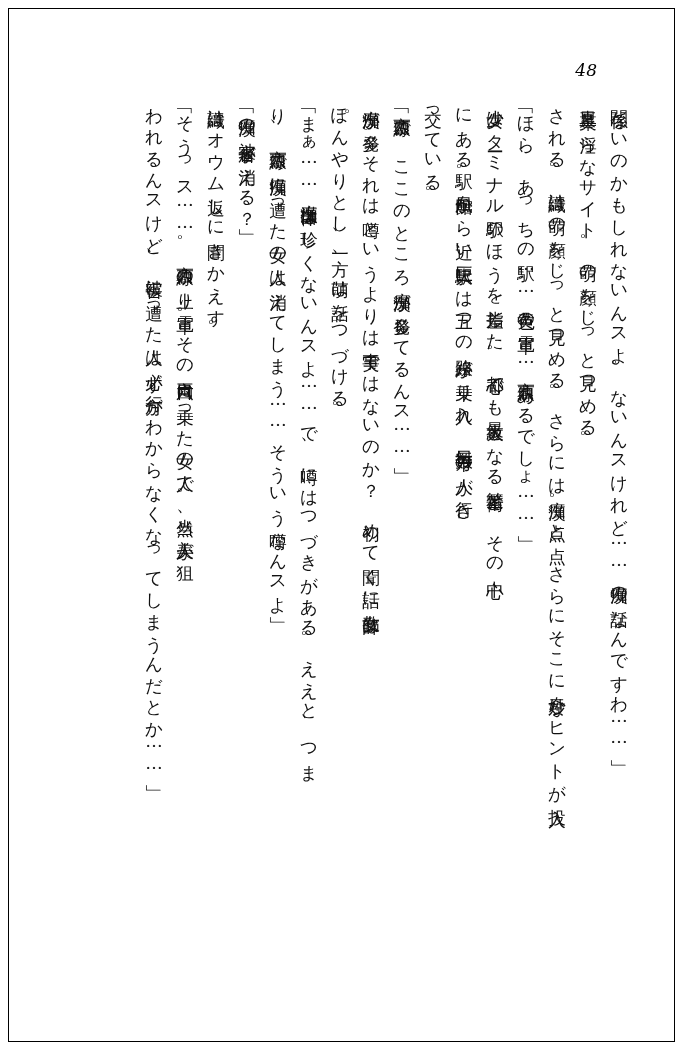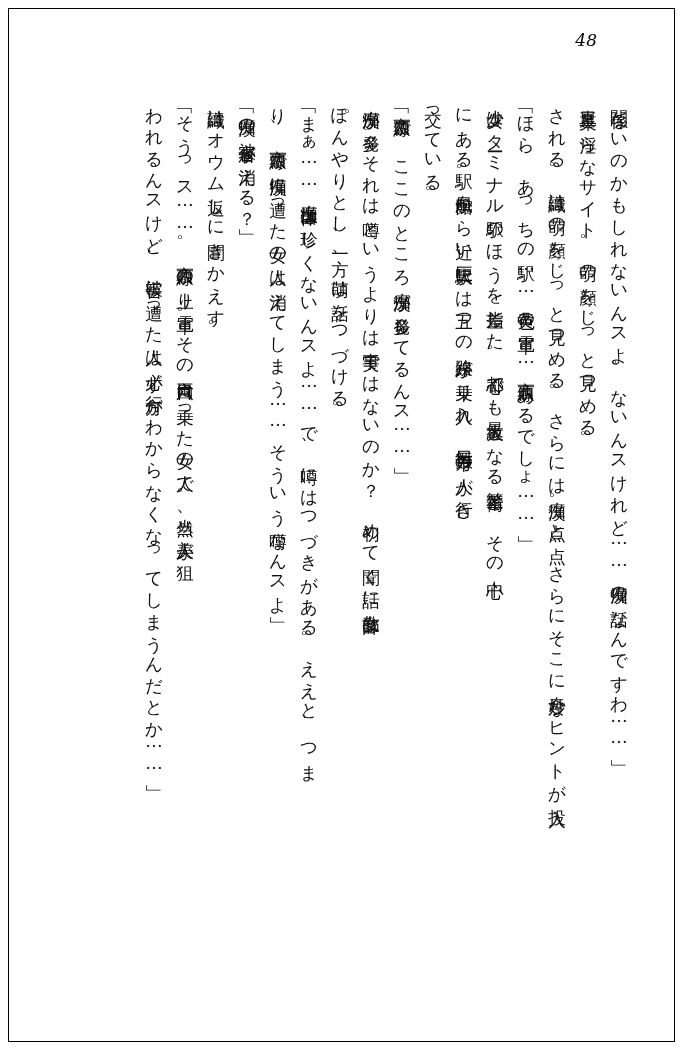--- a/index.html
+++ b/index.html
@@ -21,21 +21,21 @@
     left: 8px;
     top: 8px;
     right: 8px;
     bottom: 8px;
     border: 1px solid #000000;
     box-sizing: border-box;
     pointer-events: none;
   }
   #page-number {
     position: absolute;
-    top: 30px;
+    top: 60px;
     right: 86px;
     font-size: 17px;
     font-style: italic;
     color: #000000;
     font-family: "DejaVu Serif", "Liberation Serif", serif;
   }
   
   #text-block {
     position: absolute;
     top: 96px;

